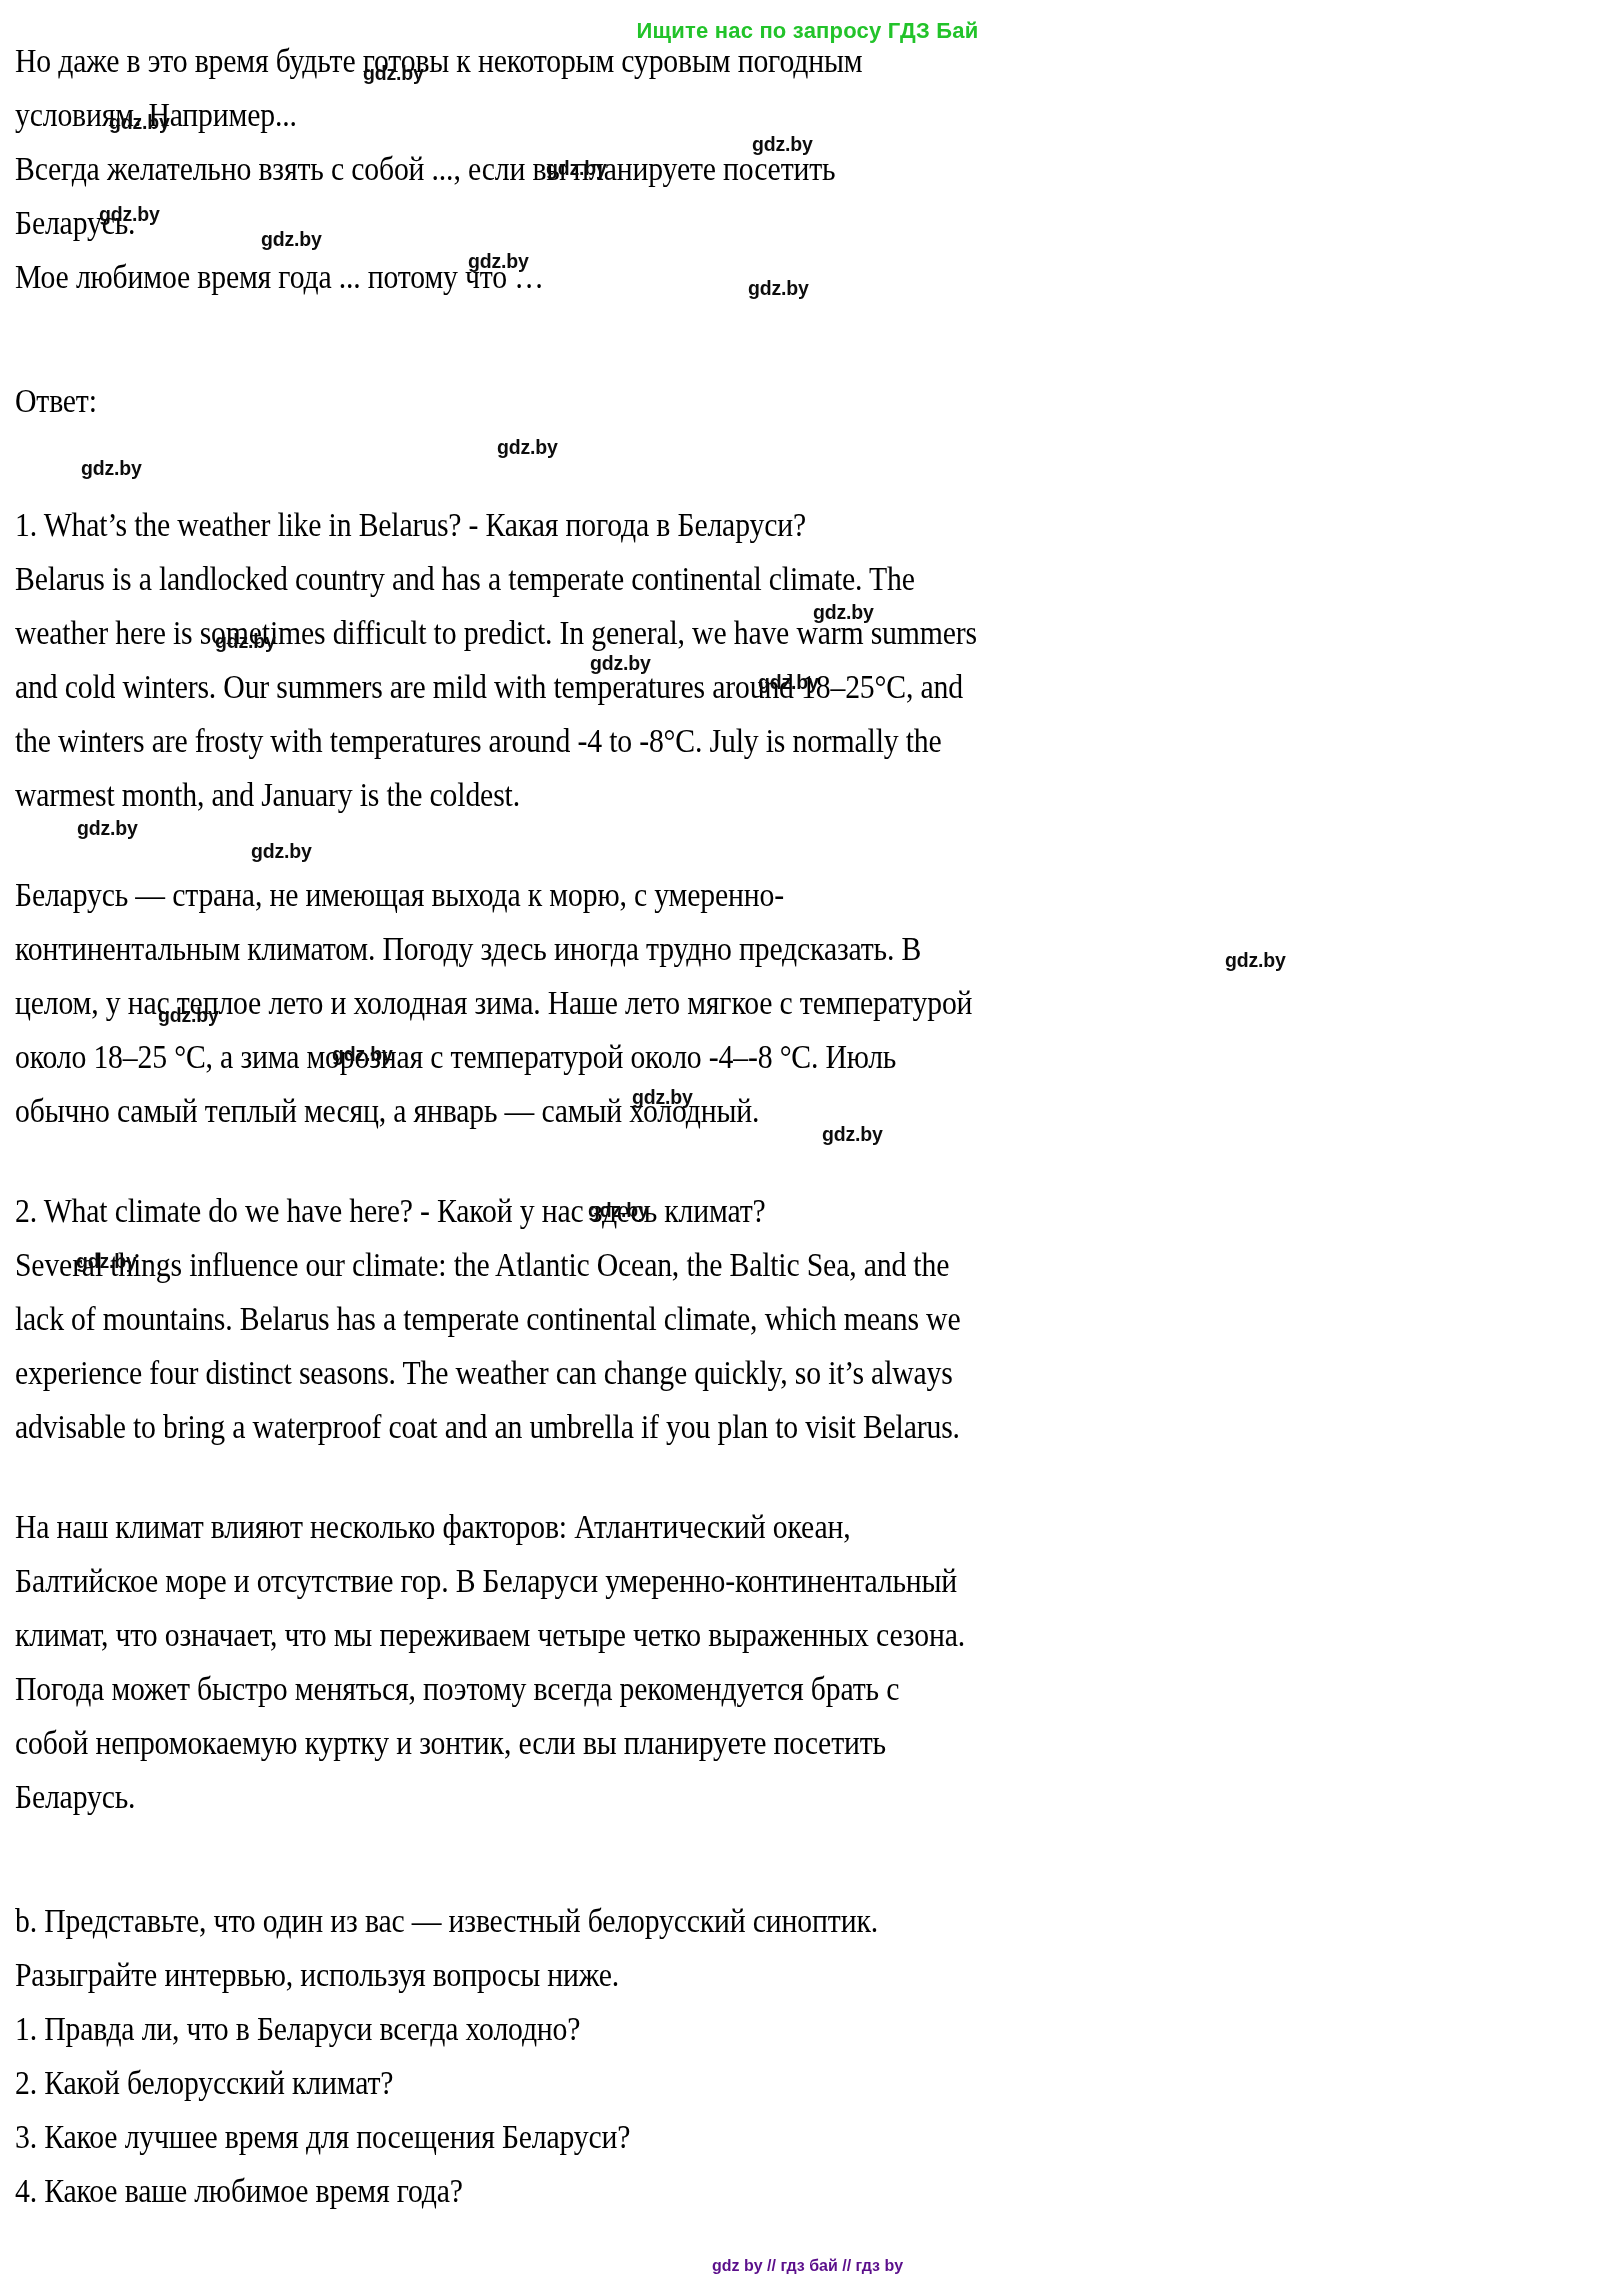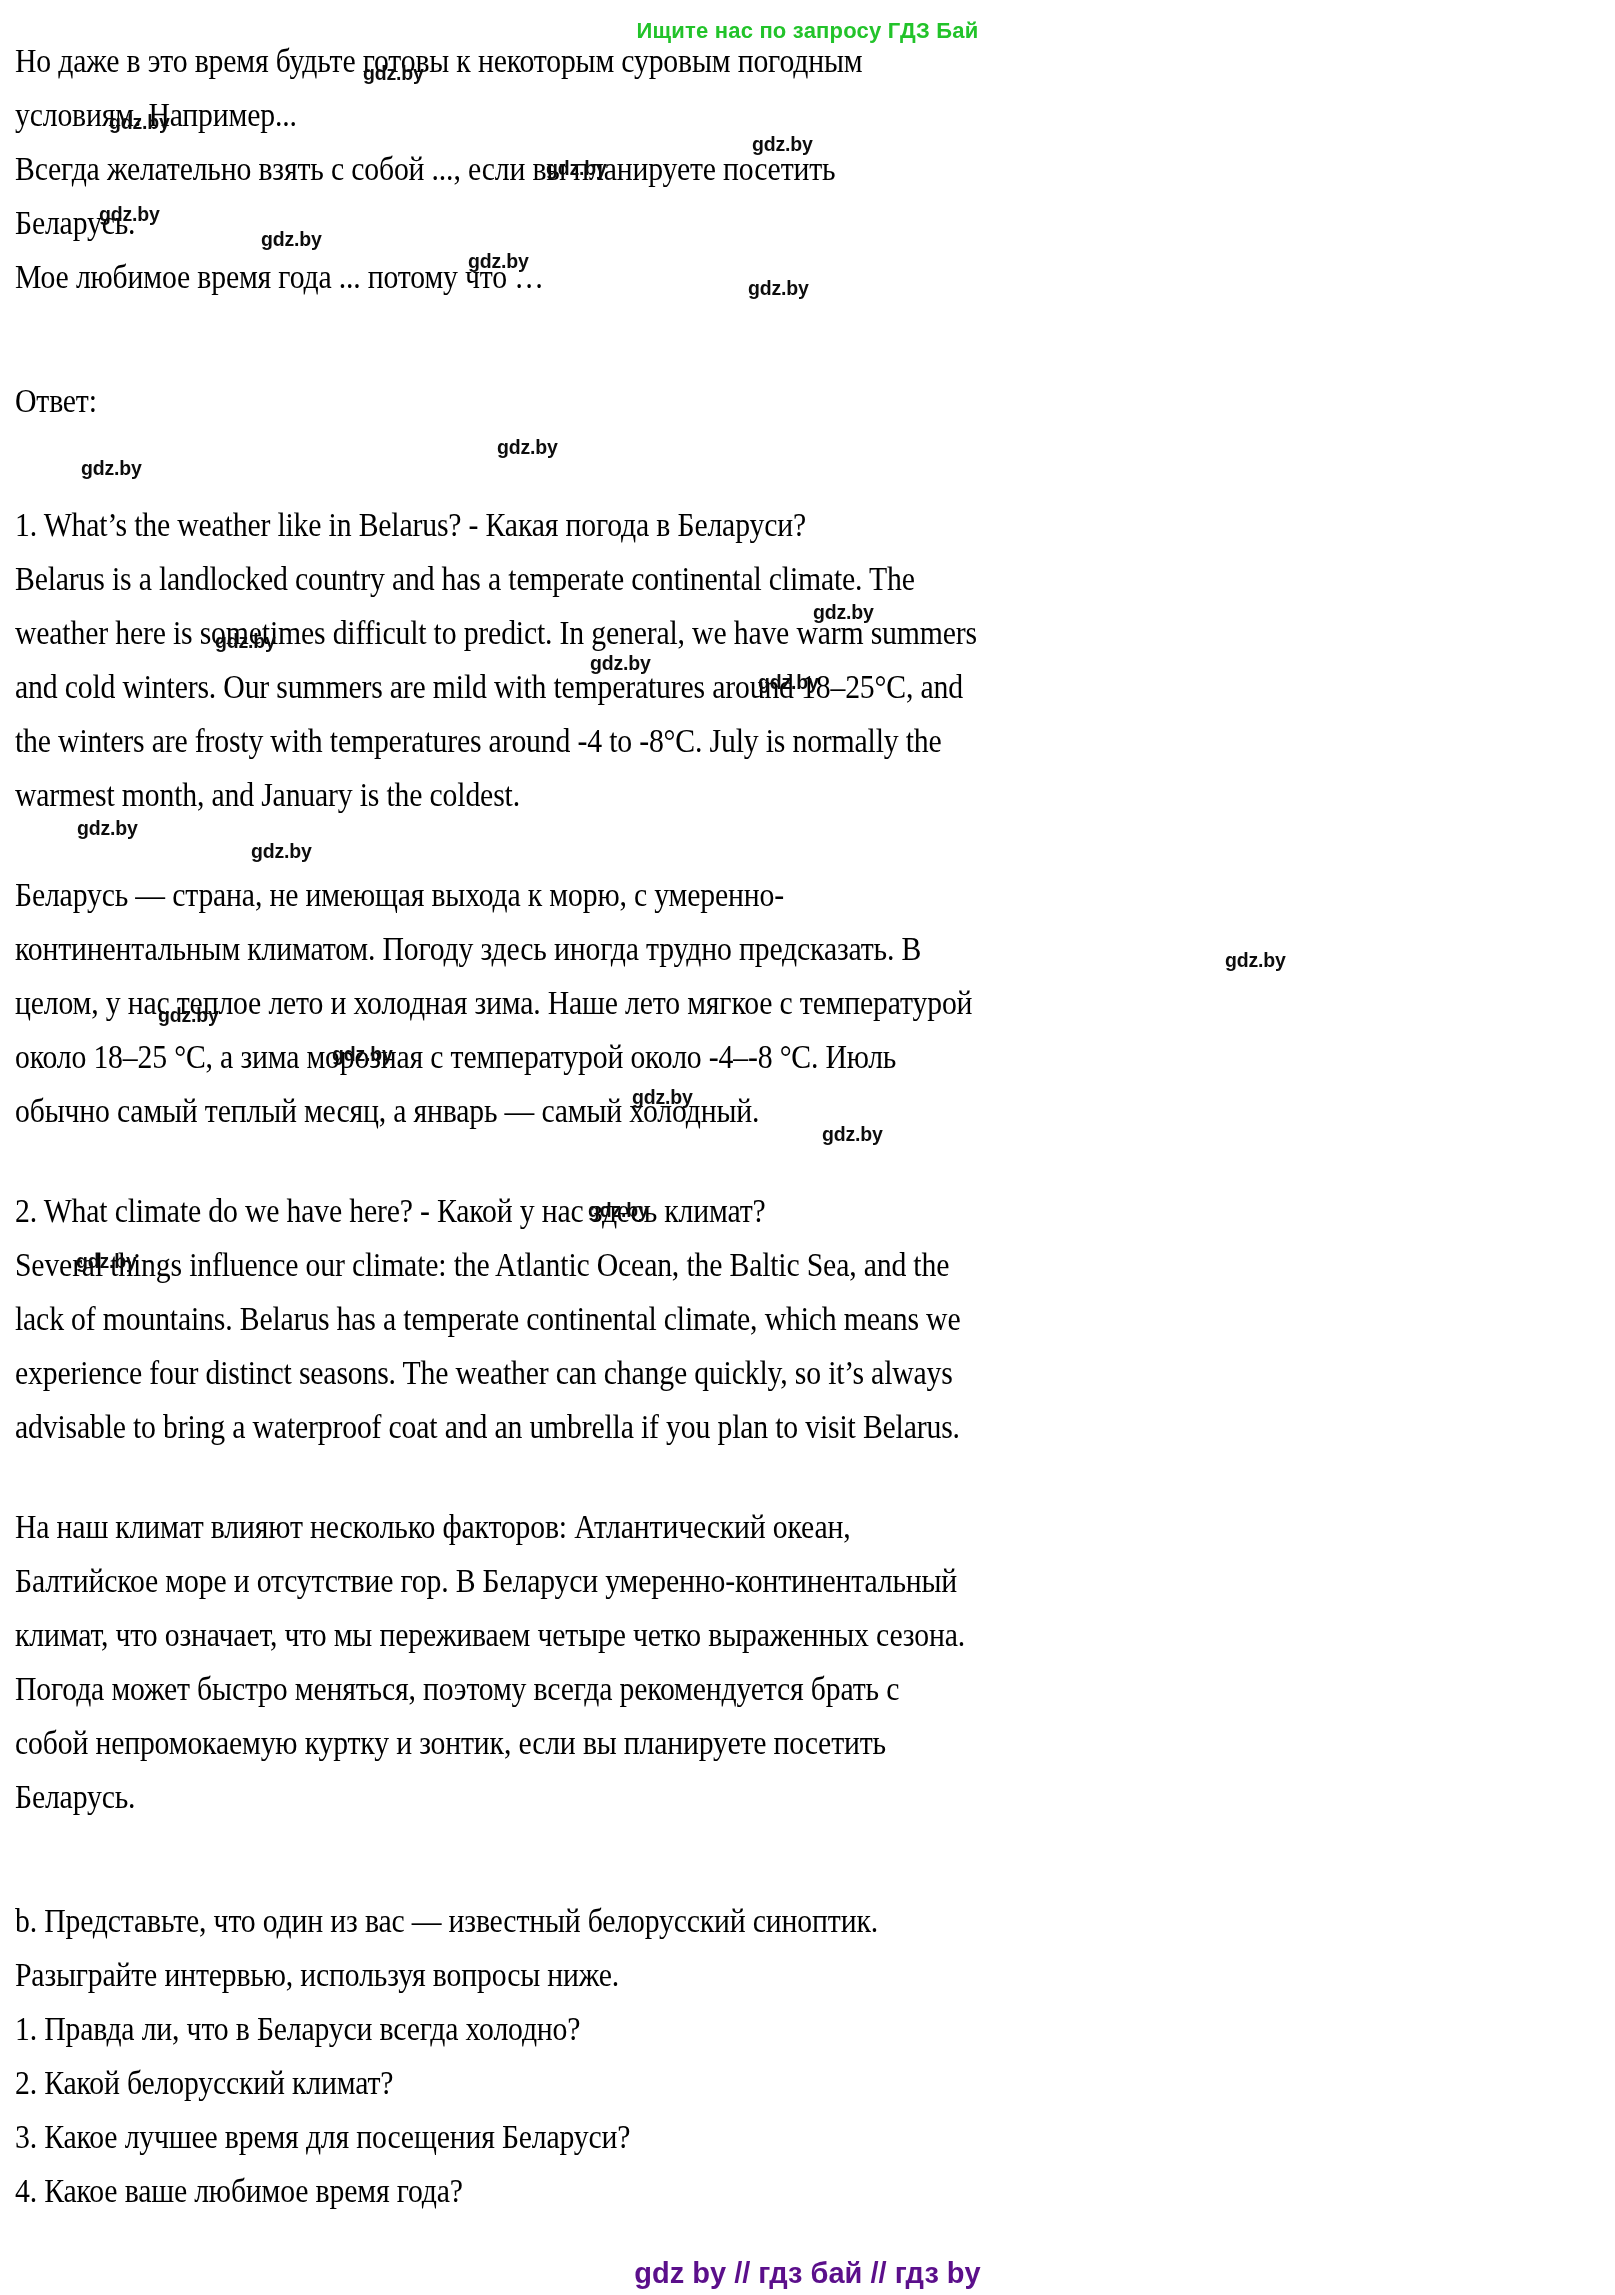--- a/index.html
+++ b/index.html
@@ -66,21 +66,21 @@
 
   
   .footer {
     position: absolute;
     left: 0;
     top: 2257px;
     width: 1615px;
     text-align: center;
     color: #5b0f8b;
     font-family: "Liberation Sans", "DejaVu Sans", sans-serif;
-    font-size: 29px;
+    font-size: 16px;
     font-weight: 700;
     white-space: nowrap;
   }
 </style>
 </head>
 <body>
 
 <div id="page">
 
   <div class="promo">Ищите нас по запросу ГДЗ Бай</div>

